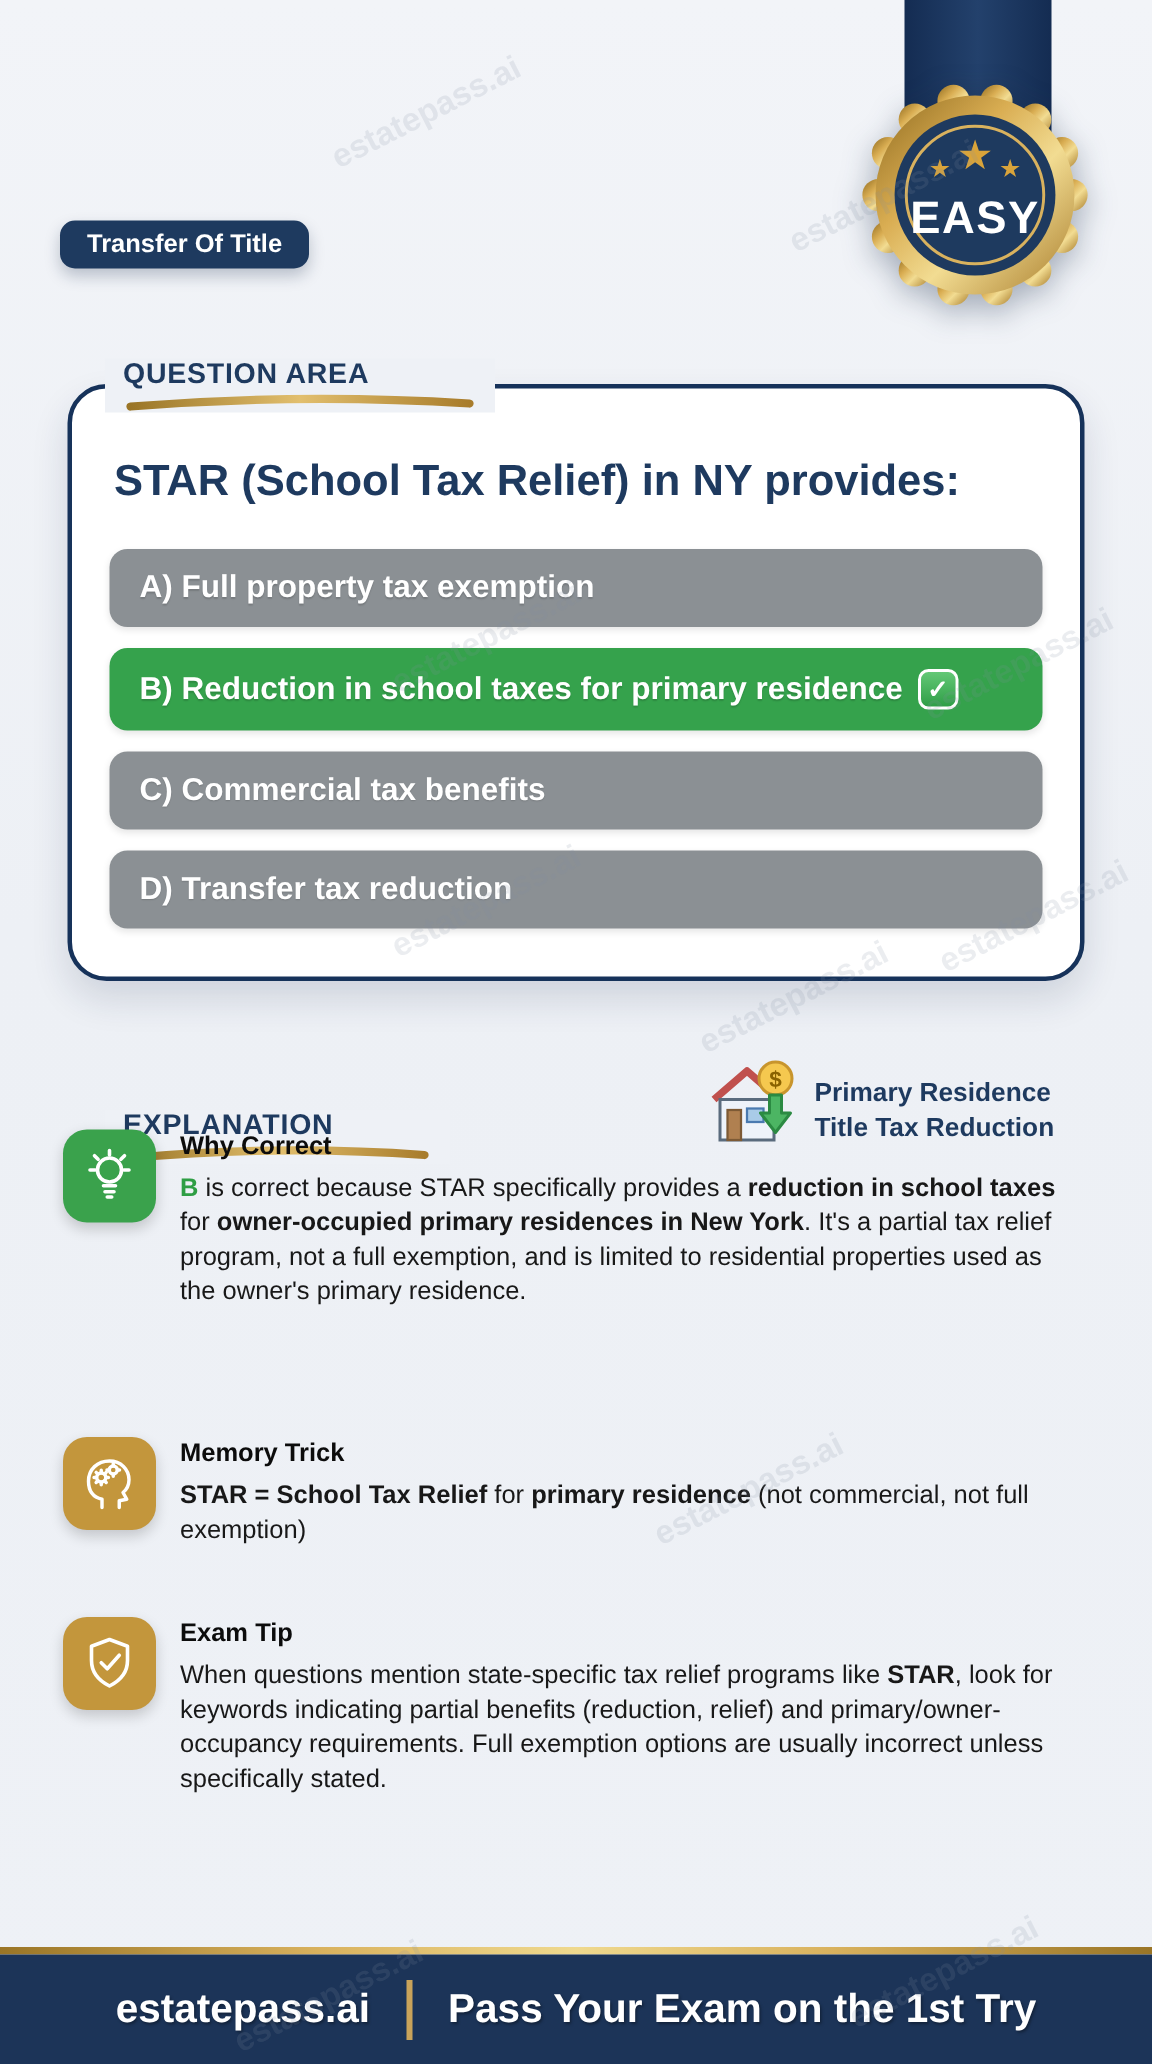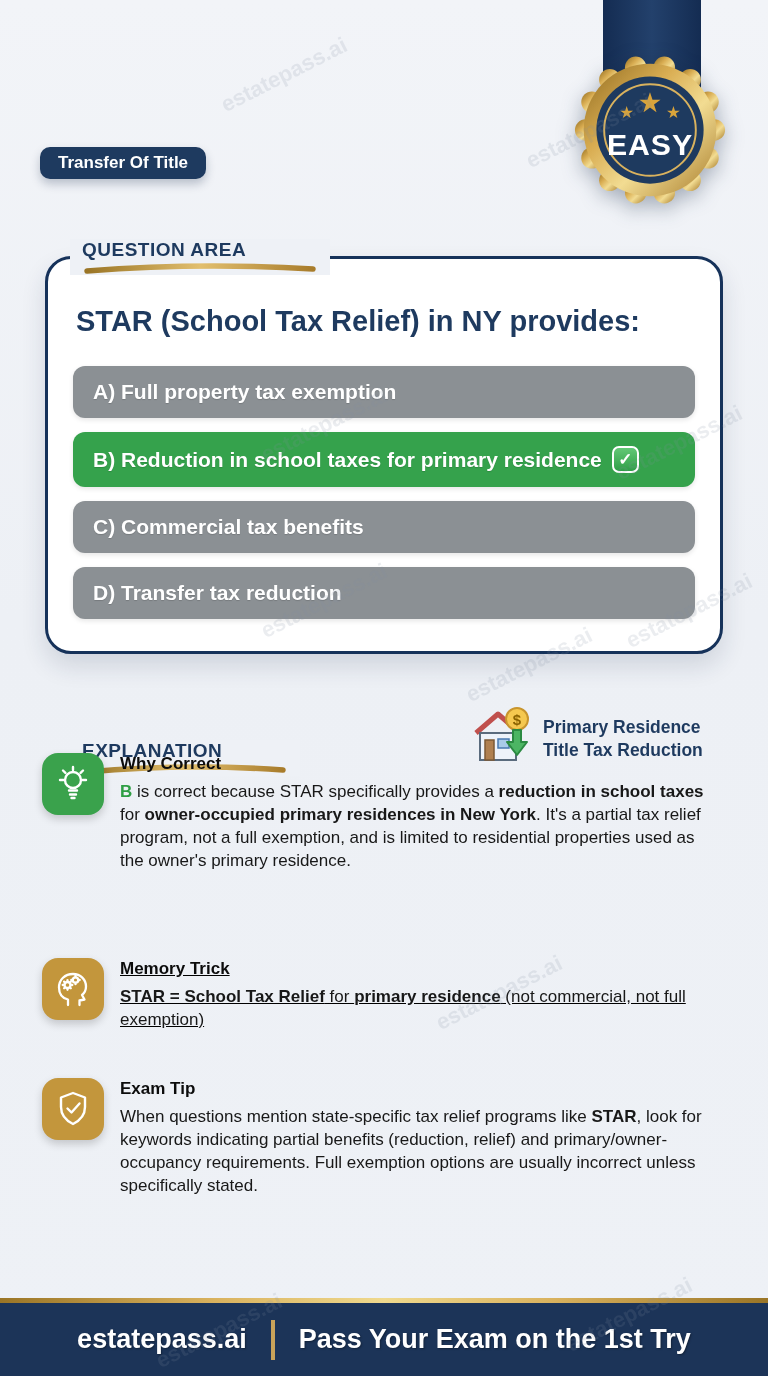--- a/index.html
+++ b/index.html
@@ -45,21 +45,21 @@
          background:linear-gradient(180deg,#63c876,#2f9e47);box-sizing:border-box;
          color:#fff;font-size:17px;font-weight:bold;line-height:1;}
 
   
   .exp-label{position:absolute;left:70px;top:692px;z-index:2;margin-top:48px;}
   .exp-label .lbl-text{background:none;padding:0;}
   .graphic{position:absolute;left:468px;top:706px;display:flex;align-items:center;gap:7px;z-index:2;}
   .graphic .cap{font-size:17.5px;font-weight:bold;color:var(--navy);line-height:1.3;white-space:nowrap;}
   .exp-item{position:absolute;left:42px;width:688px;display:flex;gap:16px;z-index:2;}
   .exp-item.i0{top:753px;}
-  .exp-item.i1{top:958px;text-decoration:underline;}
+  .exp-item.i1{top:958px;}
   .exp-item.i2{top:1078px;}
   .exp-icon{flex:0 0 62px;width:62px;height:62px;border-radius:16px;display:flex;
             align-items:center;justify-content:center;box-shadow:0 4px 9px rgba(0,0,0,.18);}
   .exp-content{flex:1;max-width:602px;}
   .exp-title{font-size:17px;font-weight:bold;color:#0c0c0c;margin:1px 0 7px;}
   .exp-body{font-size:17px;color:#181818;line-height:1.35;}
 
   
   .footer{position:absolute;left:0;bottom:0;width:768px;z-index:4;}
   .goldline{height:5px;background:linear-gradient(90deg,#9a7526,#d9b25e 28%,#efd98e 50%,#d9b25e 72%,#9a7526);}

